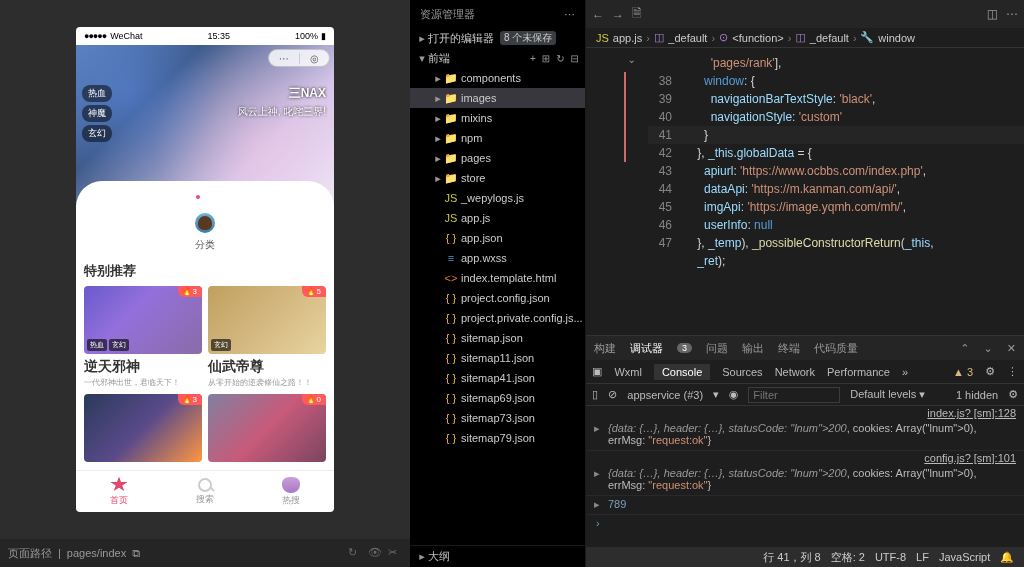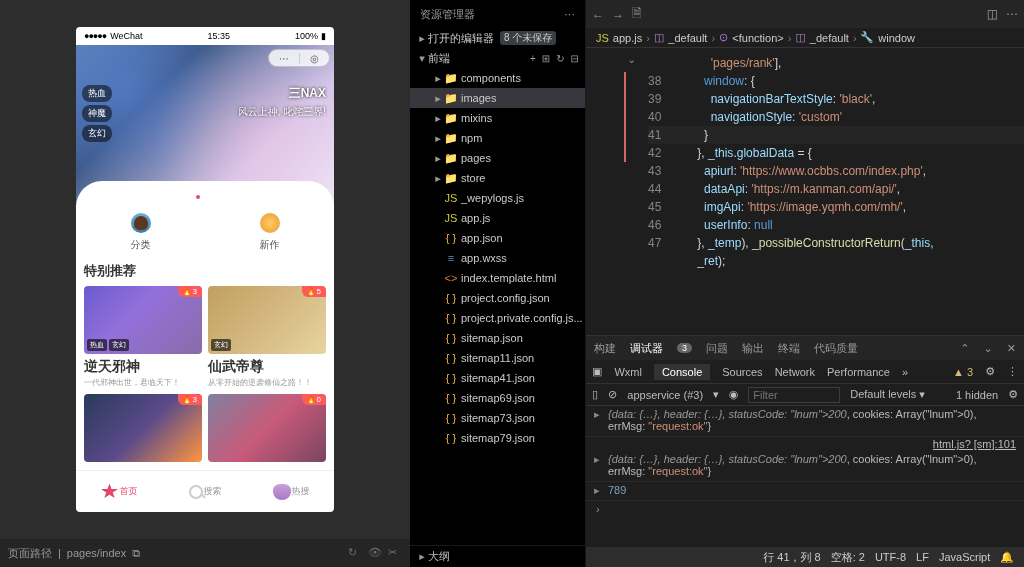--- a/index.html
+++ b/index.html
@@ -42,21 +42,21 @@
 .th2{background:linear-gradient(135deg,#c0a060 0%,#d4b880 50%,#e8d4a0 100%)}
 .th3{background:linear-gradient(135deg,#2a3a5a 0%,#5a4a8a 50%,#ff9640 100%)}
 .th4{background:linear-gradient(135deg,#8080a0 0%,#c85a7a 50%,#7a4560 100%)}
 .chips{position:absolute;left:3px;bottom:3px;display:flex;gap:2px}
 .chip{font-size:7px;color:#fff;background:rgba(0,0,0,.6);padding:1px 3px;border-radius:2px}
 .badge{position:absolute;right:0;top:0;background:#ff5a5a;color:#fff;font-size:8px;padding:1px 5px;border-radius:0 4px 0 6px}
 .c-title{font-size:14px;color:#333;font-weight:700;margin-top:4px}
 .c-sub{font-size:8px;color:#999;margin-top:1px;white-space:nowrap;overflow:hidden;text-overflow:ellipsis}
 .row2{margin-top:6px}
 .nav{height:42px;border-top:1px solid #eee;display:flex;margin-top:auto}
-.nav-item{flex:1;display:flex;flex-direction:row;align-items:center;justify-content:center;gap:1px;font-size:9px;color:#999}
+.nav-item{flex:1;display:flex;flex-direction:column;align-items:center;justify-content:center;gap:1px;font-size:9px;color:#999}
 .nav-item.active{color:#e74c6f}
 .nav-ico{width:18px;height:16px}
 .ni1{background:radial-gradient(#e74c6f,#d13a5c);clip-path:polygon(50% 0%,61% 35%,98% 35%,68% 57%,79% 91%,50% 70%,21% 91%,32% 57%,2% 35%,39% 35%);border-radius:50%}
 .ni2{background:linear-gradient(#c8a0d8,#a878c8);border-radius:40% 40% 50% 50%}
 .ni3{border:2px solid #ccc;border-radius:50%;width:14px;height:14px;position:relative}
 .ni3::after{content:"";position:absolute;width:6px;height:2px;background:#ccc;right:-5px;bottom:0;transform:rotate(45deg)}
 .sim-footer{height:28px;background:#252525;display:flex;align-items:center;padding:0 8px;font-size:11px;color:#999;gap:6px}
 .sim-footer .sp{flex:1}
 .sfico{width:14px;height:14px;opacity:.6}
 
@@ -85,21 +85,21 @@
 .crumbs .sep{color:#777}
 .crumbs .cbox{color:#b180d7}
 .crumbs .cfn{color:#b180d7}
 .crumbs .cprop{color:#519aba}
 .code-area{flex:1;display:flex;overflow:hidden;position:relative}
 .gutter-extra{width:38px;color:#858585;text-align:right;padding:6px 6px 0 0;font-size:11px;position:relative}
 .gutter-extra .chev{position:absolute;right:-12px;top:6px;color:#999;font-size:10px}
 .gmain{width:18px;position:relative}
 .gmain .hl{position:absolute;left:0;width:2px;background:#d16969;top:24px;height:90px}
 .code{flex:1;font-family:Consolas,monospace;font-size:12px;line-height:18px;padding:6px 0 0 6px;white-space:pre;color:#d4d4d4;overflow:hidden}
-.num{color:#858585;display:inline-block;width:24px;margin-right:12px}
+.num{color:#858585;display:inline-block;width:24px;text-align:right;margin-right:12px}
 .s{color:#ce9178}
 .k{color:#569cd6}
 .p{color:#9cdcfe}
 .fn{color:#dcdcaa}
 .cur-line{background:rgba(255,255,255,.03)}
 
 .dev{height:212px;border-top:1px solid #333;display:flex;flex-direction:column}
 .dev-tabs{height:24px;display:flex;align-items:center;padding:0 8px;gap:14px;font-size:11px;color:#999;background:#252526}
 .dev-tabs .on{color:#fff}
 .dbadge{background:#666;color:#fff;border-radius:8px;padding:0 5px;font-size:9px}
@@ -163,24 +163,20 @@
               <b></b>
               <b></b>
             </div>
         <div class="arc"></div>
       </div>
       <div class="cats">
         <div class="cat">
               <div class="cat-ico ic1"></div>
               <span>分类</span>
             </div>
-        <div class="cat">
-              <div class="cat-ico ic2"></div>
-              <span>新作</span>
-            </div>
       </div>
       <div class="sec-title">特别推荐</div>
       <div class="cards">
         <div class="card">
           <div class="thumb th1">
                 <div class="chips">
                   <span class="chip">热血</span>
                   <span class="chip">玄幻</span>
                 </div>
                 <div class="badge">🔥3</div>
@@ -431,22 +427,23 @@
       <span>appservice (#3)</span>
           <span>▾</span>
       <span>◉</span>
       <input placeholder="Filter" style="">
       <span>Default levels ▾</span>
       <span class="sp"></span>
       <span>1 hidden</span>
       <span>⚙</span>
     </div>
     <div class="log-area" id="logs">
+          <div class="log-src">index.js? [sm]:128</div>
           <div class="log-line"><span class="i">{data: {…}, header: {…}, statusCode: <span class="&lt;span">"lnum"</span>&gt;200</span>, cookies: Array(<span class="&lt;span">"lnum"</span>&gt;0), errMsg: <span class="s">"request:ok"</span>}</div>
-          <div class="log-src">html.js? [sm]:101</div>
+          <div class="log-src">config.js? [sm]:101</div>
           <div class="log-line"><span class="i">{data: {…}, header: {…}, statusCode: <span class="&lt;span">"lnum"</span>&gt;200</span>, cookies: Array(<span class="&lt;span">"lnum"</span>&gt;0), errMsg: <span class="s">"request:ok"</span>}</div>
           <div class="log-line"><span class="lnum">789</span></div>
           <div class="prompt">›</div>
         </div>
   </div>
 
   <div class="statusbar">
     <span class="sp"></span>
     <span>行 41，列 8</span>
     <span>空格: 2</span>

